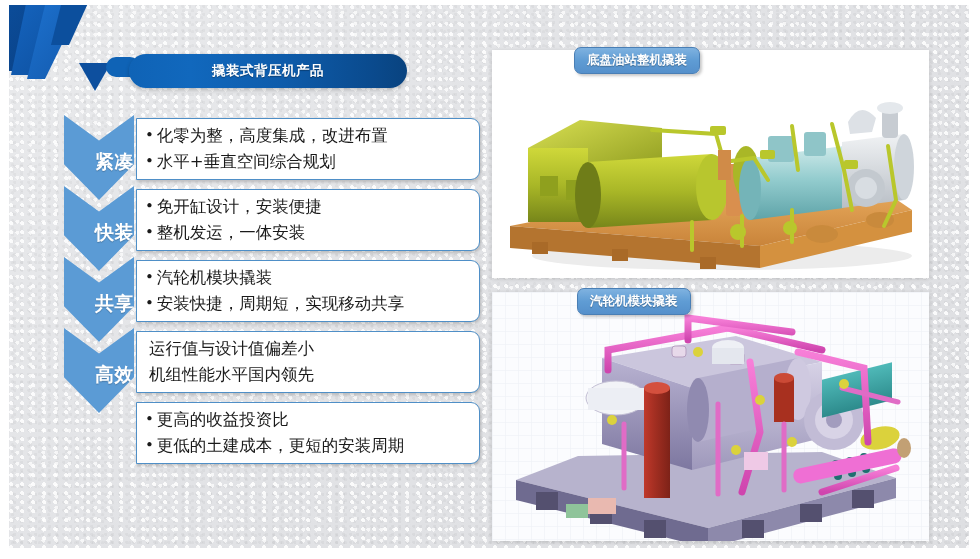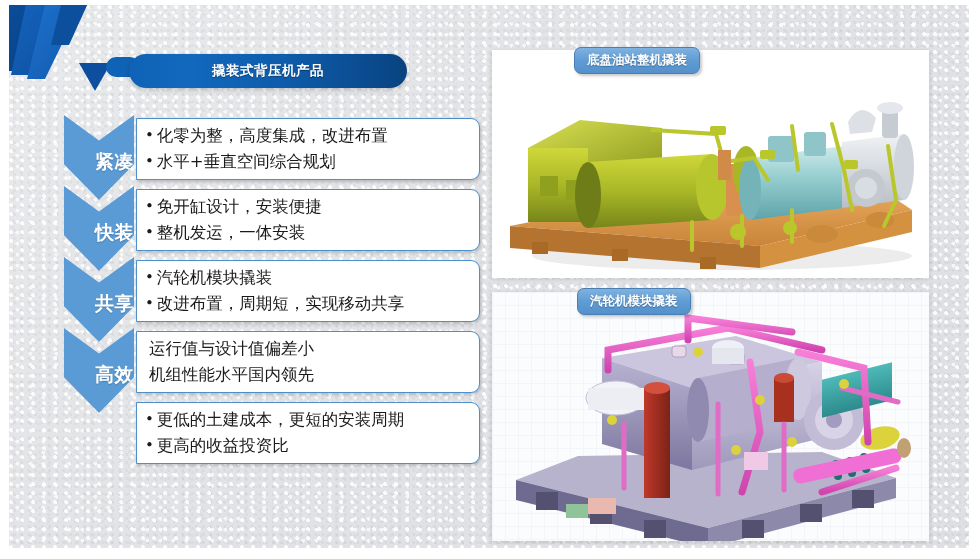--- a/index.html
+++ b/index.html
@@ -162,38 +162,38 @@
         <div class="line bul">整机发运，一体安装</div>
       </div>
     </div>
 
     <div class="row">
       <div class="chev">
         <span>共享</span>
       </div>
       <div class="box">
         <div class="line bul">汽轮机模块撬装</div>
-        <div class="line bul">改进布置，周期短，实现移动共享</div>
+        <div class="line bul">安装快捷，周期短，实现移动共享</div>
       </div>
     </div>
 
     <div class="row">
       <div class="chev">
         <span>高效</span>
       </div>
       <div class="box">
         <div class="line nob">运行值与设计值偏差小</div>
         <div class="line nob">机组性能水平国内领先</div>
       </div>
     </div>
 
     <div class="row">
       <div class="box">
+        <div class="line bul">更高的收益投资比</div>
         <div class="line bul">更低的土建成本，更短的安装周期</div>
-        <div class="line bul">更高的收益投资比</div>
       </div>
     </div>
 
   </div>
 
   <div class="photo" id="photo-top">
     <svg width="437" height="228" viewBox="0 0 437 228">
       <defs>
         <linearGradient id="gGrn" x1="0" y1="0" x2="0" y2="1">
           <stop offset="0" stop-color="#cfd83a"></stop>

